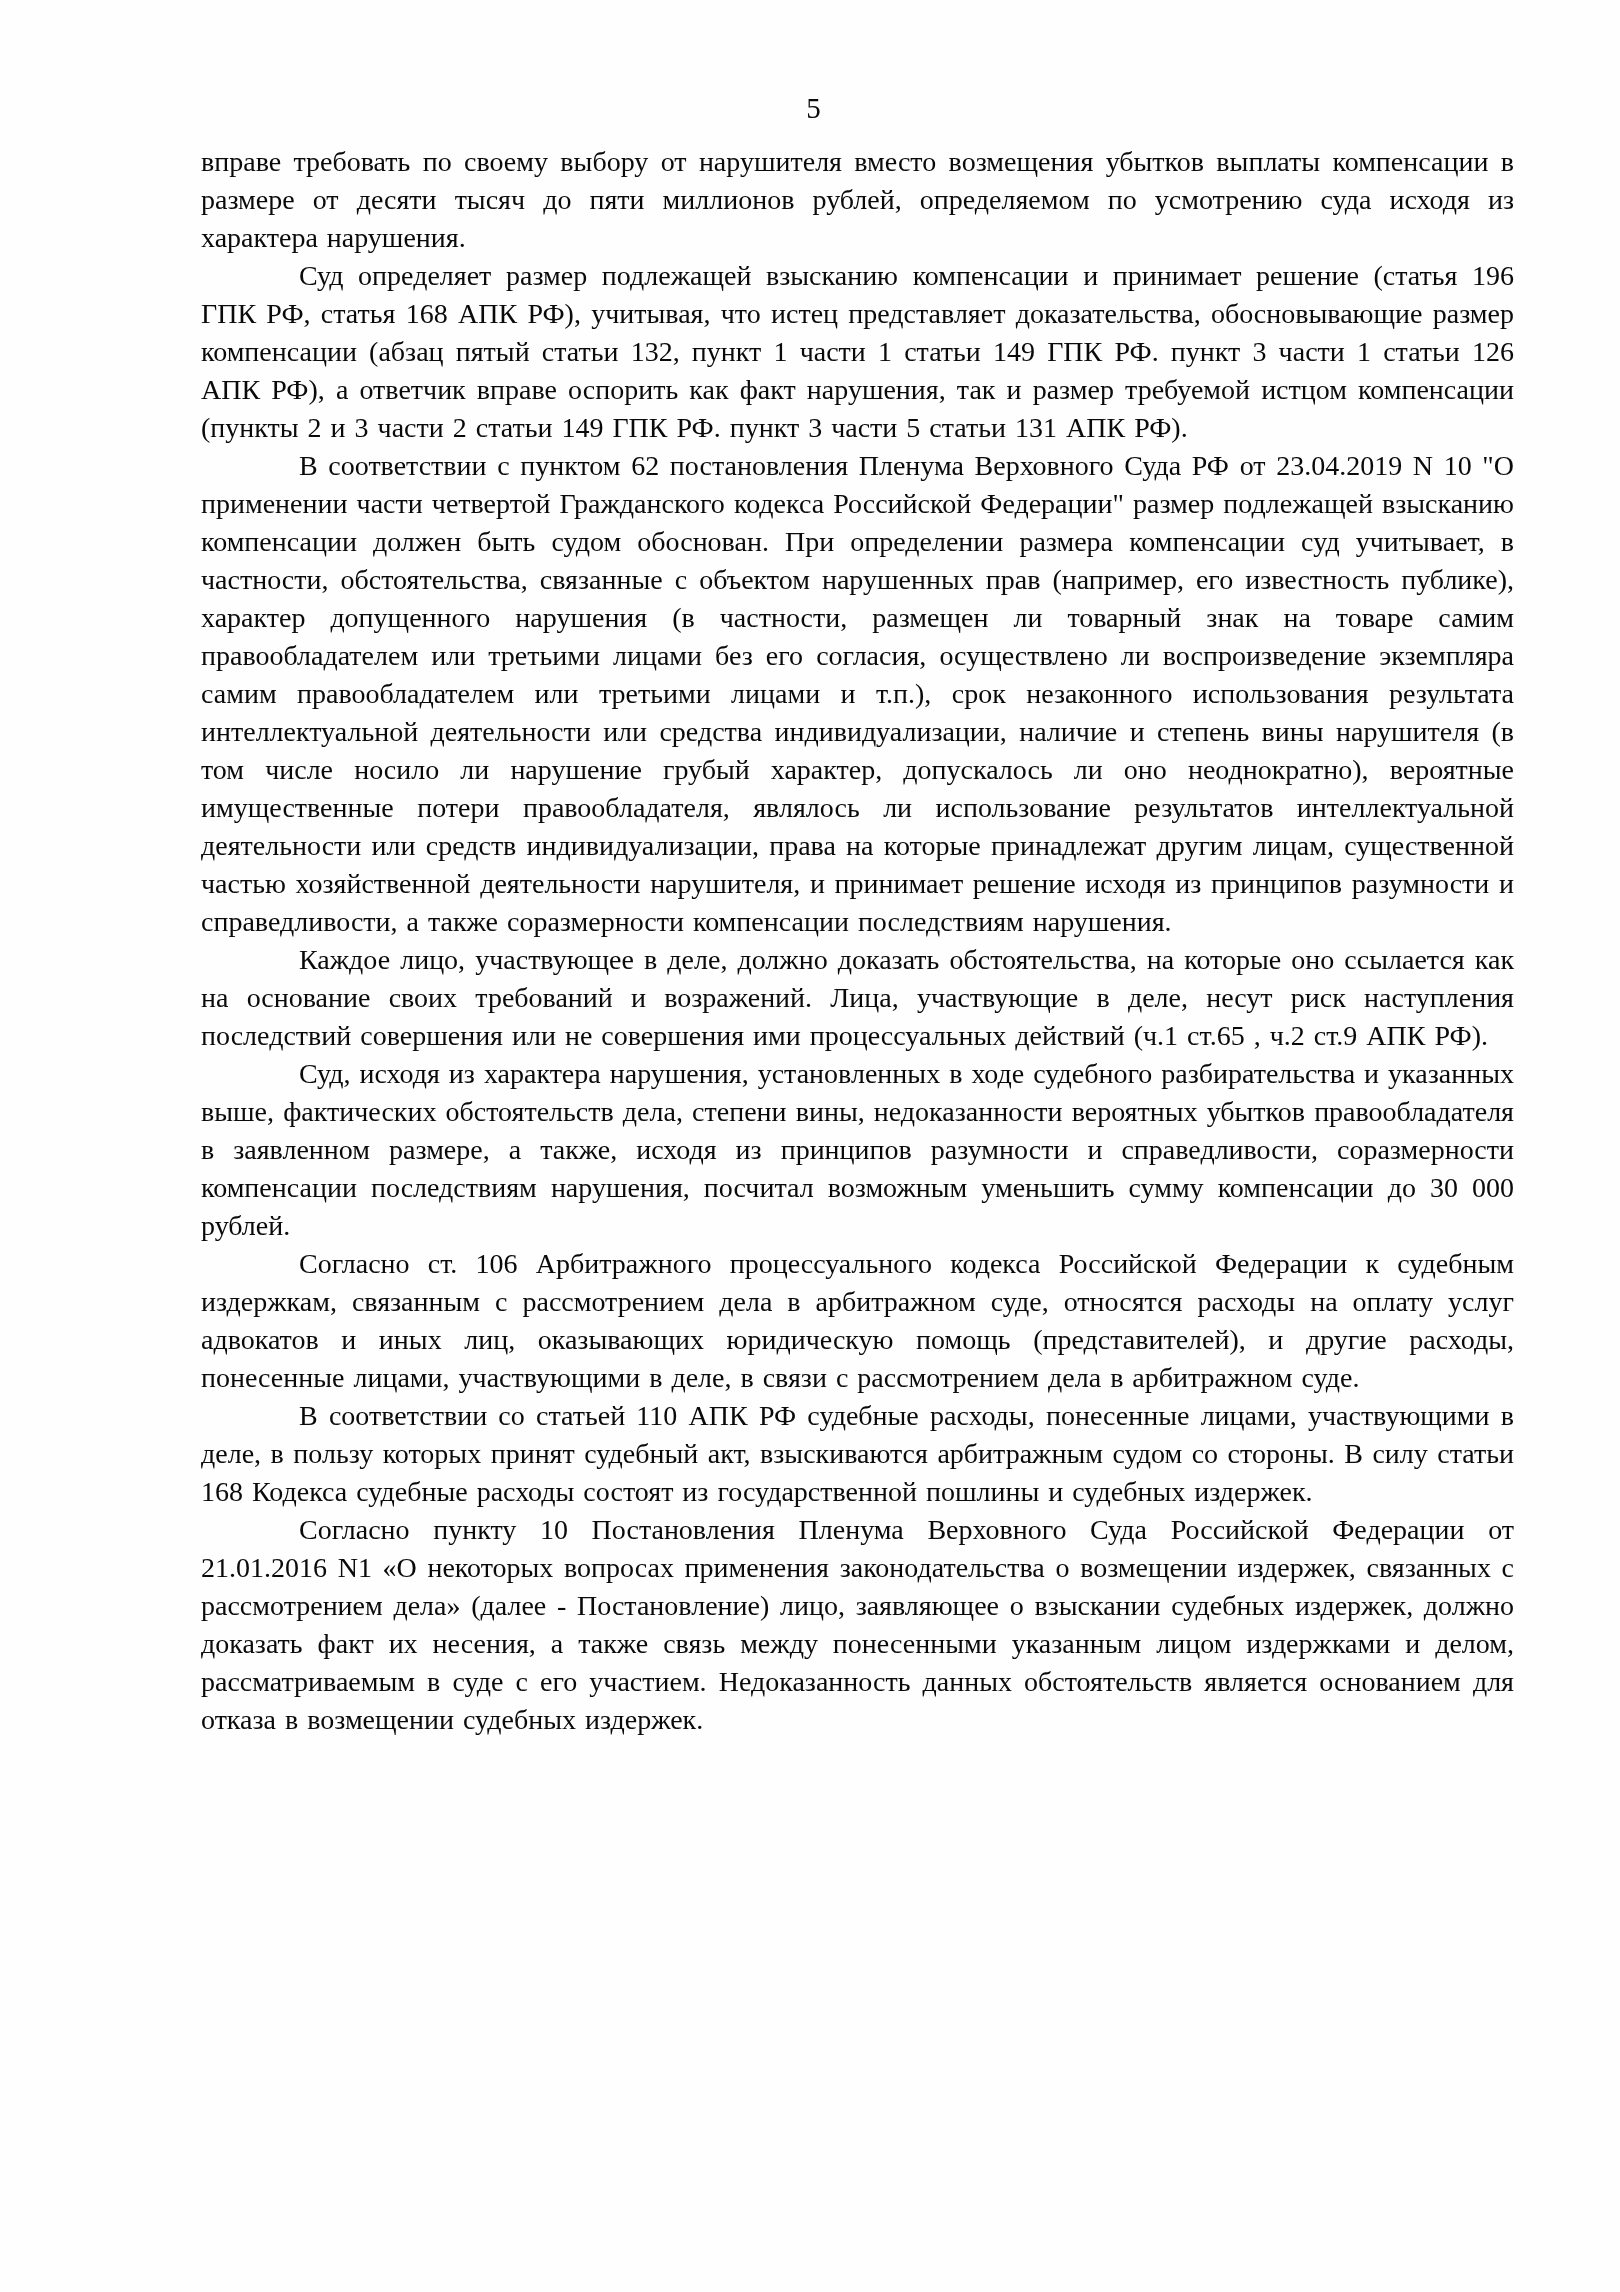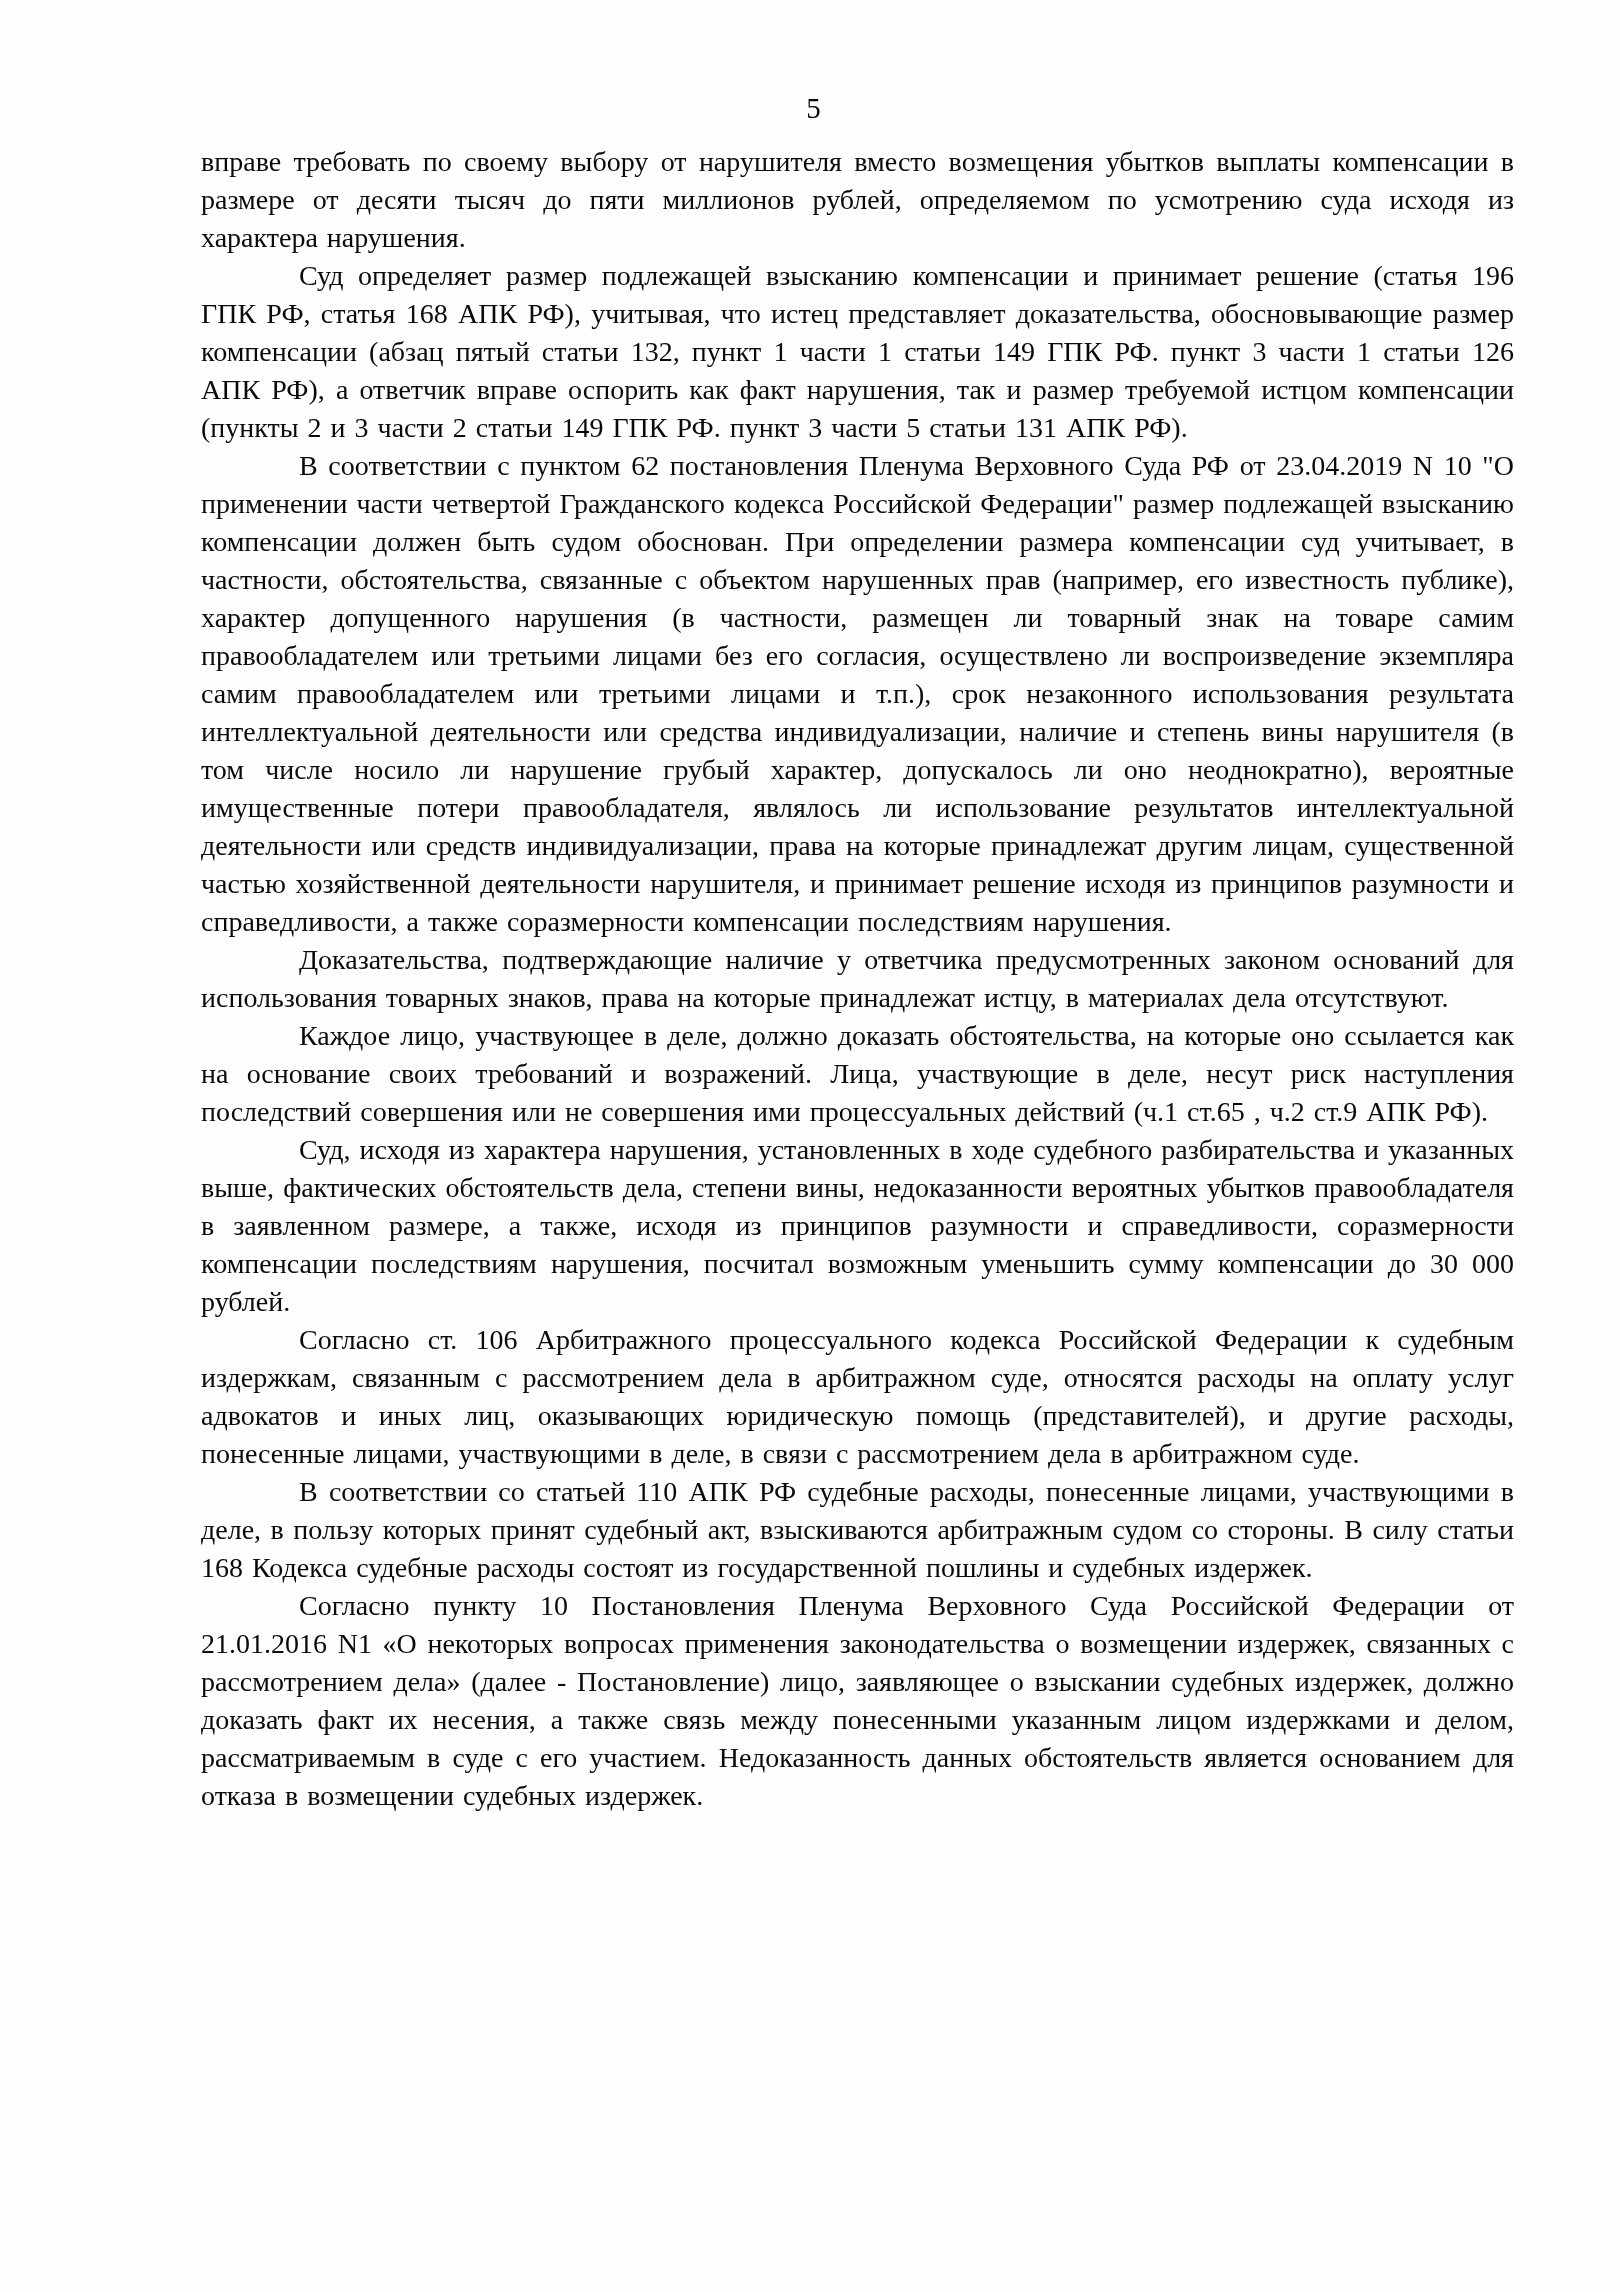--- a/index.html
+++ b/index.html
@@ -49,21 +49,20 @@
 </style>
 </head>
 <body>
 
 <div class="page">
   <div class="page-number">5</div>
   <div class="doc-body">
       <p class="para no-indent">вправе требовать по своему выбору от нарушителя вместо возмещения убытков выплаты компенсации в размере от десяти тысяч до пяти миллионов рублей, определяемом по усмотрению суда исходя из характера нарушения.</p>
       <p class="para">Суд определяет размер подлежащей взысканию компенсации и принимает решение (статья 196 ГПК РФ, статья 168 АПК РФ), учитывая, что истец представляет доказательства, обосновывающие размер компенсации (абзац пятый статьи 132, пункт 1 части 1 статьи 149 ГПК РФ. пункт 3 части 1 статьи 126 АПК РФ), а ответчик вправе оспорить как факт нарушения, так и размер требуемой истцом компенсации (пункты 2 и 3 части 2 статьи 149 ГПК РФ. пункт 3 части 5 статьи 131 АПК РФ).</p>
       <p class="para">В соответствии с пунктом 62 постановления Пленума Верховного Суда РФ от 23.04.2019 N 10 "О применении части четвертой Гражданского кодекса Российской Федерации" размер подлежащей взысканию компенсации должен быть судом обоснован. При определении размера компенсации суд учитывает, в частности, обстоятельства, связанные с объектом нарушенных прав (например, его известность публике), характер допущенного нарушения (в частности, размещен ли товарный знак на товаре самим правообладателем или третьими лицами без его согласия, осуществлено ли воспроизведение экземпляра самим правообладателем или третьими лицами и т.п.), срок незаконного использования результата интеллектуальной деятельности или средства индивидуализации, наличие и степень вины нарушителя (в том числе носило ли нарушение грубый характер, допускалось ли оно неоднократно), вероятные имущественные потери правообладателя, являлось ли использование результатов интеллектуальной деятельности или средств индивидуализации, права на которые принадлежат другим лицам, существенной частью хозяйственной деятельности нарушителя, и принимает решение исходя из принципов разумности и справедливости, а также соразмерности компенсации последствиям нарушения.</p>
-      <p class="para">Доказательства, подтверждающие наличие у ответчика предусмотренных законом оснований для использования товарных знаков, права на которые принадлежат истцу, в материалах дела отсутствуют.</p>
       <p class="para">Каждое лицо, участвующее в деле, должно доказать обстоятельства, на которые оно ссылается как на основание своих требований и возражений. Лица, участвующие в деле, несут риск наступления последствий совершения или не совершения ими процессуальных действий (ч.1 ст.65 , ч.2 ст.9 АПК РФ).</p>
       <p class="para">Суд, исходя из характера нарушения, установленных в ходе судебного разбирательства и указанных выше, фактических обстоятельств дела, степени вины, недоказанности вероятных убытков правообладателя в заявленном размере, а также, исходя из принципов разумности и справедливости, соразмерности компенсации последствиям нарушения, посчитал возможным уменьшить сумму компенсации до 30 000 рублей.</p>
       <p class="para">Согласно ст. 106 Арбитражного процессуального кодекса Российской Федерации к судебным издержкам, связанным с рассмотрением дела в арбитражном суде, относятся расходы на оплату услуг адвокатов и иных лиц, оказывающих юридическую помощь (представителей), и другие расходы, понесенные лицами, участвующими в деле, в связи с рассмотрением дела в арбитражном суде.</p>
       <p class="para">В соответствии со статьей 110 АПК РФ судебные расходы, понесенные лицами, участвующими в деле, в пользу которых принят судебный акт, взыскиваются арбитражным судом со стороны. В силу статьи 168 Кодекса судебные расходы состоят из государственной пошлины и судебных издержек.</p>
       <p class="para">Согласно пункту 10 Постановления Пленума Верховного Суда Российской Федерации от 21.01.2016 N1 «О некоторых вопросах применения законодательства о возмещении издержек, связанных с рассмотрением дела» (далее - Постановление) лицо, заявляющее о взыскании судебных издержек, должно доказать факт их несения, а также связь между понесенными указанным лицом издержками и делом, рассматриваемым в суде с его участием. Недоказанность данных обстоятельств является основанием для отказа в возмещении судебных издержек.</p>
     </div>
 </div>
 
 
 </body></html>

